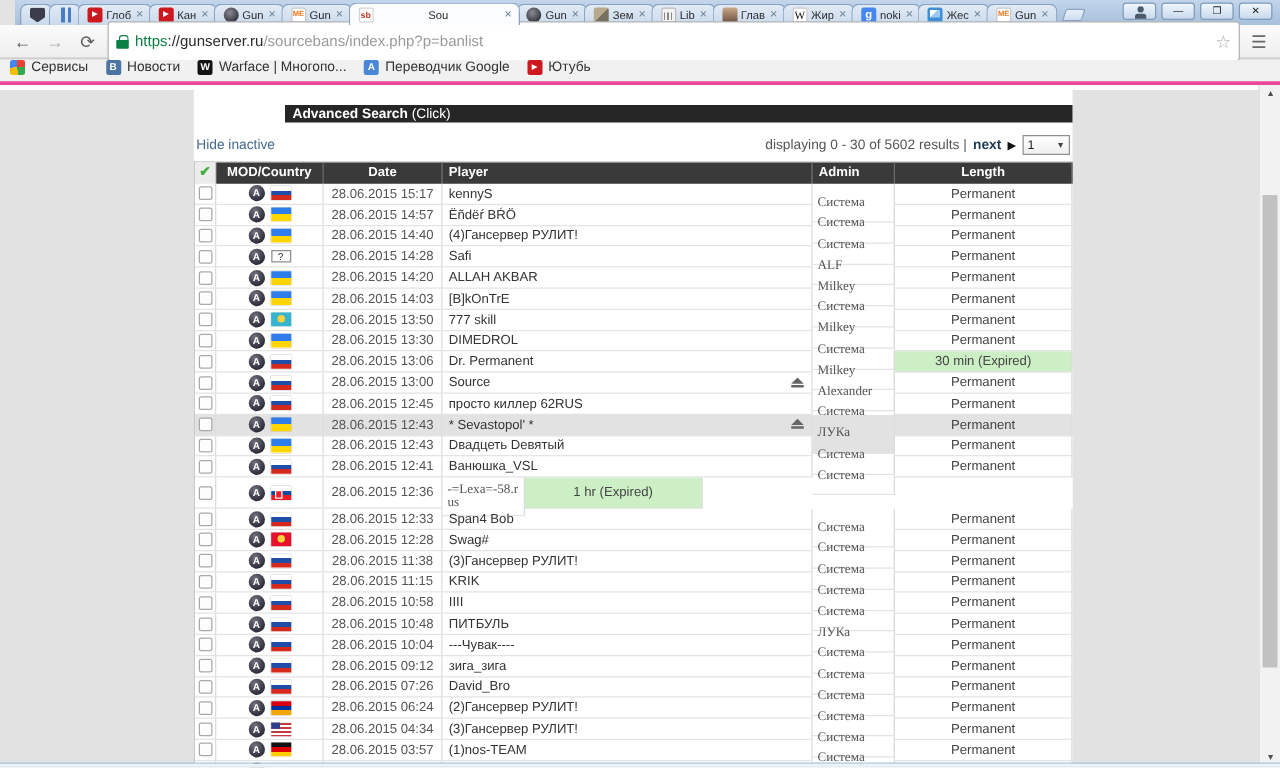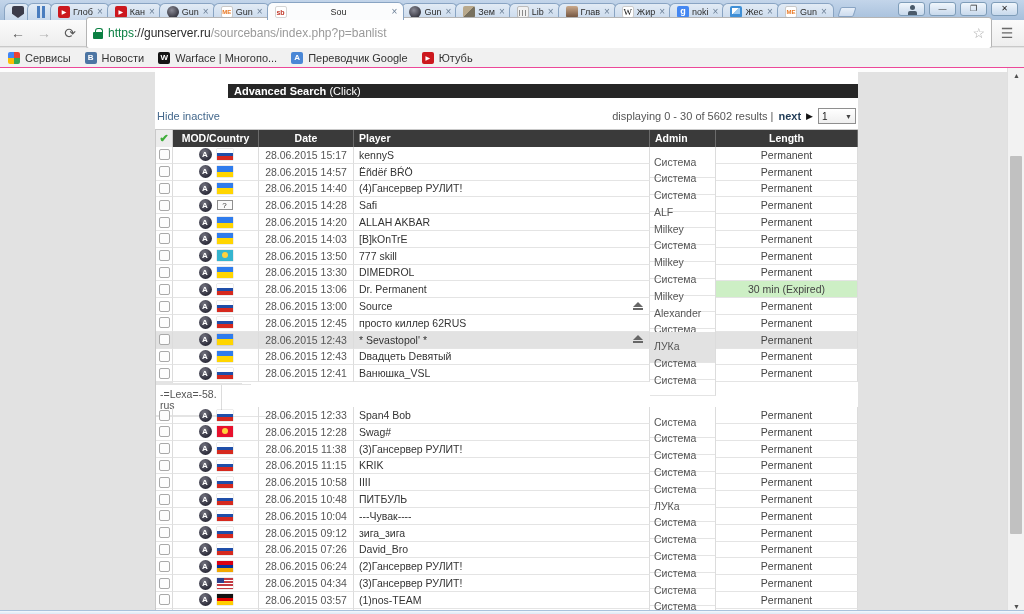--- a/index.html
+++ b/index.html
@@ -1,20 +1,20 @@
 <!DOCTYPE html>
 <html><head>
 <meta charset="utf-8">
 <style>
   * { margin:0; padding:0; box-sizing:border-box; }
   html,body { width:1024px; height:614px; overflow:hidden; font-family:"Liberation Sans", sans-serif; }
   .browser { position:relative; width:1024px; height:614px; background:#e3e3e3; overflow:hidden; }
 
   
-  .tabbar { position:absolute; top:0; left:0; right:0; height:20px;
+  .tabbar { position:absolute; top:0; left:12px; right:0; height:20px;
     background:linear-gradient(to bottom,#c3d5ea,#a7c0dc); }
   .tabs { position:absolute; left:4px; bottom:0; display:flex; align-items:flex-end; }
   .tab { position:relative; height:17px; display:flex; align-items:center; gap:3px;
     padding:0 5px 0 7px; margin-right:-3px;
     background:linear-gradient(to bottom,#e2ebf5,#c9d9ec);
     border:1px solid #89a4c3; border-bottom:none; border-radius:6px 6px 0 0;
     font-size:9px; color:#2c2c2c; min-width:24px; }
   .tab.active { background:#fbfcfd; z-index:5; height:18px;gap:44px; }
   .tab .tlabel { white-space:nowrap; overflow:hidden; max-width:34px; }
   .tab .tclose { color:#6b7f96; font-size:10px; line-height:10px; padding:0 1px; cursor:default; }
@@ -61,21 +61,21 @@
   .lock-icon::before { content:""; position:absolute; left:2px; top:0; width:6px; height:6px; border:1.5px solid #0b8043; border-radius:3px 3px 0 0; border-bottom:none; }
   .lock-icon::after { content:""; position:absolute; left:0; top:4px; width:10px; height:7px; background:#0b8043; border-radius:1px; }
   .url { white-space:nowrap; overflow:hidden; color:#9a9a9a; }
   .url .scheme { color:#0b8043; }
   .url .host { color:#2b2b2b; }
   .star-icon { margin-left:auto; color:#a8a8a8; font-size:14px; }
   .menu-icon { width:18px; color:#6a6a6a; font-size:14px; letter-spacing:0; text-align:center; }
 
   
   .bookmarksbar { position:absolute; top:48px; left:0; right:0; height:20px; background:#f1f1f1;
-    border-bottom:1px solid #ec4899; display:flex; align-items:center; padding:0 8px; gap:14px; font-size:11px; color:#333; }
+    border-bottom:3px solid #ec4899; display:flex; align-items:flex-start; padding:0 8px; gap:14px; font-size:11px; color:#333; }
   .bm { display:flex; align-items:center; gap:5px; white-space:nowrap; }
   .bicon { width:12px; height:12px; border-radius:2px; position:relative; flex:0 0 12px; }
   .ic-apps { background:conic-gradient(#e94235 0 25%,#34a853 25% 50%,#fbbc05 50% 75%,#4285f4 75%); border-radius:2px; }
   .ic-vk { background:#4c75a3; } .ic-vk::after { content:"В"; position:absolute; inset:0; color:#fff; font-size:8px; font-weight:bold; line-height:12px; text-align:center; }
   .ic-wf { background:#141414; } .ic-wf::after { content:"W"; position:absolute; inset:0; color:#fff; font-size:8px; font-weight:bold; line-height:12px; text-align:center; }
   .ic-translate { background:#4a87d6; } .ic-translate::after { content:"A"; position:absolute; inset:0; color:#fff; font-size:8px; font-weight:bold; line-height:12px; text-align:center; }
   .ic-yt { background:#cc181e; } .ic-yt::after { content:"\25B6"; position:absolute; inset:0; color:#fff; font-size:6px; line-height:12px; text-align:center; }
   .ic-folder { background:#e8b45f; border-radius:1px 2px 2px 2px; }
   .ic-folder::before { content:""; position:absolute; left:0; top:-2px; width:6px; height:3px; background:#e8b45f; border-radius:2px 2px 0 0; }
   .bm-right { margin-left:auto;margin-top:48px; }
@@ -105,21 +105,21 @@
   .hcell { background:#3a3a3a; color:#fff; font-weight:bold; font-size:10.5px; line-height:17px;
     border-right:1px solid #6b6b6b; }
   .hcell.light { background:#ececec; text-align:center; border-right:1px solid #c9c9c9; }
   .check-glyph { color:#3fae3a; font-weight:bold; font-size:11px; line-height:17px; }
   .c-check { width:17px; } .c-mod { width:86px; } .c-date { width:95px; } .c-player { width:296px; }
   .c-admin { width:66px; } .c-length { width:142px; }
   .hc-mod,.hc-date,.hc-length { text-align:center; }
   .hc-player,.hc-admin { text-align:left; padding-left:5px; }
 
   .trow { height:16.8px; background:#fff; }
-  .trow.tall { height:25px;flex-direction:column; }
+  .trow.tall { height:25px; }
   .trow.hl { background:#e2e2e2; }
   .tcell { border-right:1px solid #dcdcdc; border-bottom:1px solid #e4e4e4; display:flex; align-items:center; overflow:hidden; }
   .cell-check { justify-content:center; }
   .checkbox { width:11px; height:11px; background:#fdfdfd; border:1px solid #a9a9a9; border-radius:2px; }
   .cell-mod { justify-content:center; gap:5px; }
   .mod-icon { width:13px; height:13px; border-radius:50%; flex:0 0 13px;
     background:radial-gradient(circle at 38% 30%,#73737f,#2c2c3a 72%); position:relative; }
   .mod-icon::after { content:"A"; position:absolute; inset:0; color:#fff; font-size:8px; font-weight:bold; line-height:13px; text-align:center; }
   .flag { width:16px; height:11px; display:inline-block; box-shadow:0 0 1px rgba(0,0,0,.45); position:relative; flex:0 0 16px; }
   .flag-ru { background:linear-gradient(to bottom,#fff 0 34%,#1f4ea8 34% 67%,#d6291e 67%); }
@@ -132,21 +132,21 @@
   .flag-kg::after { content:""; position:absolute; left:5px; top:2px; width:6px; height:6px; border-radius:50%; background:#ffd23d; }
   .flag-am { background:linear-gradient(to bottom,#d90012 0 34%,#0033a0 34% 67%,#f2a800 67%); }
   .flag-us { background:repeating-linear-gradient(to bottom,#c43a43 0 1.6px,#fff 1.6px 3.2px); }
   .flag-us::after { content:""; position:absolute; left:0; top:0; width:7px; height:5px; background:#2b3f8c; }
   .flag-de { background:linear-gradient(to bottom,#111 0 34%,#d00 34% 67%,#ffce00 67%); }
   .flag-unknown { width:14px; height:10px; background:#fbfbfb; border:1px solid #8f8f8f; box-shadow:none; }
   .flag-unknown::after { content:"?"; position:absolute; inset:0; font-size:8px; color:#333; line-height:9px; text-align:center; }
   .cell-date { justify-content:center; color:#555; }
   .cell-player { padding:0 5px; color:#333; }
   .demo-icon { margin-left:auto; flex:0 0 12px; }
-  .cell-admin { padding:15px 4px; color:#555; line-height:11px; word-break:break-all; }
+  .cell-admin { padding:15px 4px; color:#555; line-height:11px; word-break:break-all;font-family:Liberation Serif, serif; }
   .cell-length { justify-content:center; color:#444; }
   .trow.expired .cell-length { background:#cdefc5; }
   .trow.hl .tcell { background:#e2e2e2; }
 
   
   .scrollbar { position:absolute; right:0; top:0; width:17px; bottom:0; background:#f2f2f2; border-left:1px solid #e0e0e0; }
   .sb-arrow { position:absolute; left:0; width:17px; height:15px; text-align:center; font-size:7px; color:#505050; line-height:15px; }
   .sb-up { top:0; } .sb-down { bottom:0; }
   .sb-thumb { position:absolute; left:2px; width:12px; top:88px; height:378px; background:#c1c1c1; border-radius:1px; }
 

